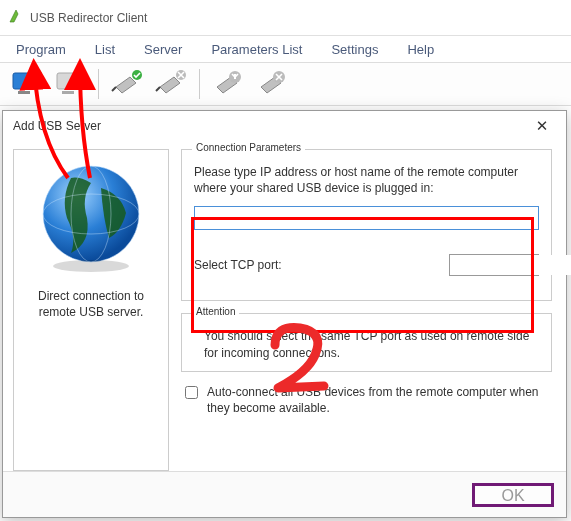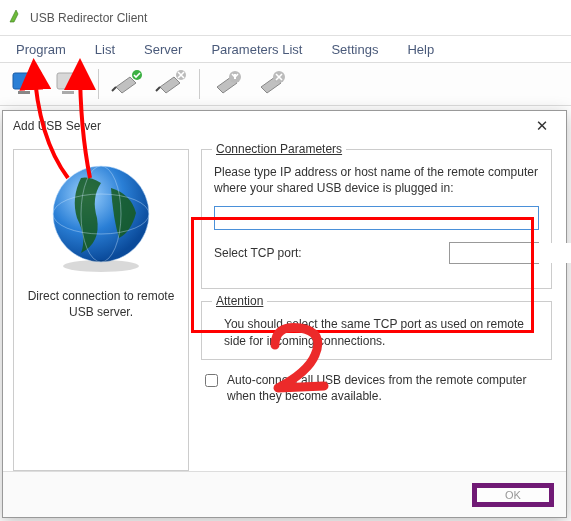--- a/index.html
+++ b/index.html
@@ -89,21 +89,21 @@
     font-size: 15px;
     font-weight: 300;
   }
   .dialog-body {
     flex: 1;
     display: flex;
     padding: 8px 10px 0 10px;
     gap: 12px;
   }
   .left-col {
-    width: 176px;
+    width: 156px;
     border: 1px solid #ccc;
     background: #fff;
     display: flex;
     flex-direction: column;
     align-items: center;
     padding-top: 8px;
     text-align: center;
   }
   .globe-wrap { width: 120px; height: 120px; margin-bottom: 10px; }
   .left-label { font-size: 12px; color: #333; line-height: 1.35; padding: 0 6px; }
@@ -117,37 +117,36 @@
     border: 1px solid #ccc;
     padding: 14px 12px 10px 12px;
     margin-bottom: 12px;
   }
   .groupbox-legend {
     position: absolute;
     top: -8px;
     left: 10px;
     background: #fff;
     padding: 0 4px;
-    font-size: 12px;
+    font-size: 10px;
     color: #333;
-    text-decoration: underline;
   }
   .instr { font-size: 12px; color: #333; line-height: 1.35; margin-bottom: 10px; }
   .ip-input {
     width: 100%;
     height: 24px;
     border: 1px solid #4a90d9;
     outline: none;
     padding: 2px 4px;
     font-size: 12px;
   }
   .port-row {
     display: flex;
     align-items: center;
-    margin-top: 12px;
+    margin-top: 24px;
     gap: 8px;
   }
   .port-label { font-size: 12px; color: #333; }
   .port-spin {
     margin-left: auto;
     display: flex;
     align-items: stretch;
     border: 1px solid #999;
     height: 22px;
     width: 90px;
@@ -177,23 +176,23 @@
     display: flex;
     align-items: center;
     justify-content: flex-end;
     padding: 0 12px;
     gap: 10px;
     background: #fafafa;
   }
   .dlg-btn {
     min-width: 82px;
     height: 24px;
-    border: 5px solid #701a75;
+    border: 3px solid #701a75;
     background: #fdfdfd;
-    font-size: 11px;
+    font-size: 16px;
     color: #333;
   }
   .dlg-btn.disabled { color: #999; }
   .annot-box1 {
     position: absolute;
     border: 3px solid #ff0000;
     pointer-events: none;
     left: 191px; top: 217px; width: 343px; height: 116px;
     z-index: 50;
   }

